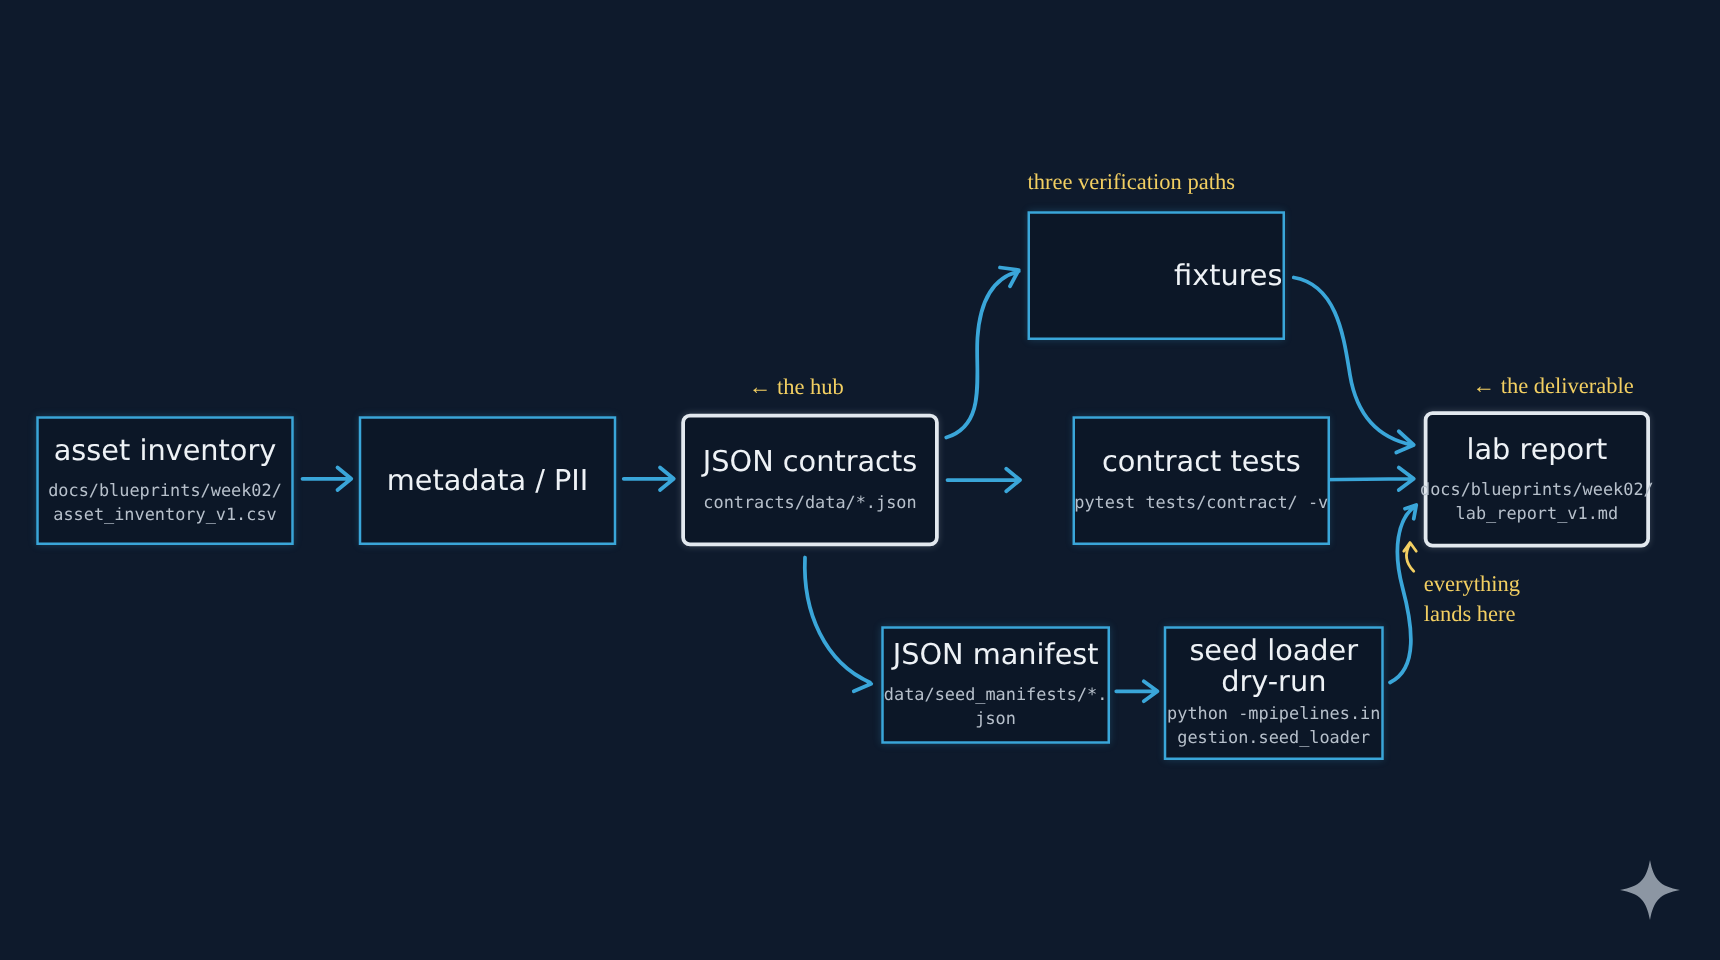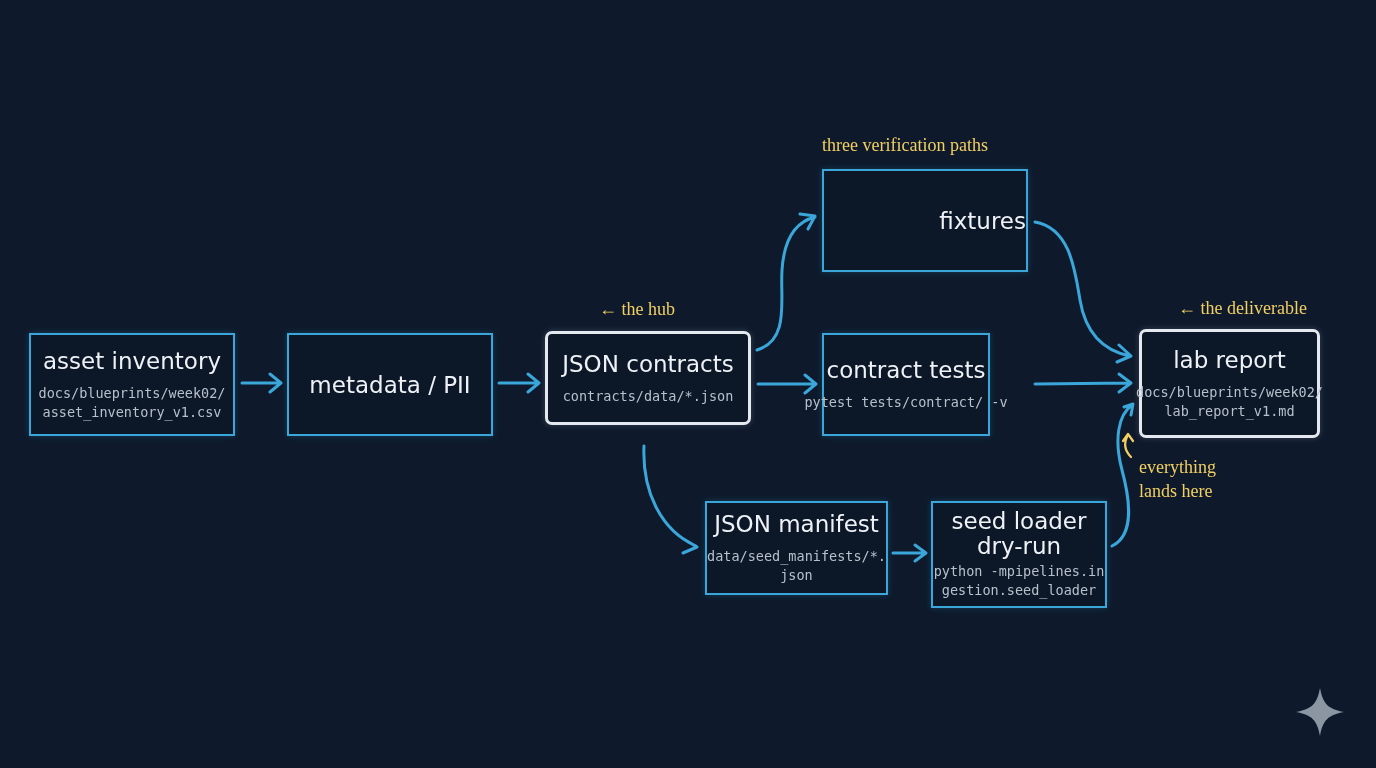--- a/index.html
+++ b/index.html
@@ -86,30 +86,30 @@
 <div class="node" style="left:29px; top:333px; width:206px; height:103px;">
   <div class="title">asset inventory</div>
   <div class="sub">docs/blueprints/week02/
 asset_inventory_v1.csv</div>
 </div>
 
 <div class="node" style="left:287px; top:333px; width:206px; height:103px;">
   <div class="title">metadata / PII</div>
 </div>
 
-<div class="node hub" style="left:545px; top:331px; width:206px; height:94px;justify-content:center;">
+<div class="node hub" style="left:545px; top:331px; width:206px; height:106px;justify-content:center;">
   <div class="title">JSON contracts</div>
   <div class="sub">contracts/data/*.json</div>
 </div>
 
 <div class="node" style="left:822px; top:169px; width:206px; height:103px;align-items:flex-end;">
   <div class="title">fixtures</div>
 </div>
 
-<div class="node" style="left:822px; top:333px; width:168px; height:103px;">
+<div class="node" style="left:858px; top:333px; width:206px; height:103px;">
   <div class="title">contract tests</div>
   <div class="sub">pytest tests/contract/ -v</div>
 </div>
 
 <div class="node" style="left:705px; top:501px; width:183px; height:94px;">
   <div class="title">JSON manifest</div>
   <div class="sub">data/seed_manifests/*.
 json</div>
 </div>
 

